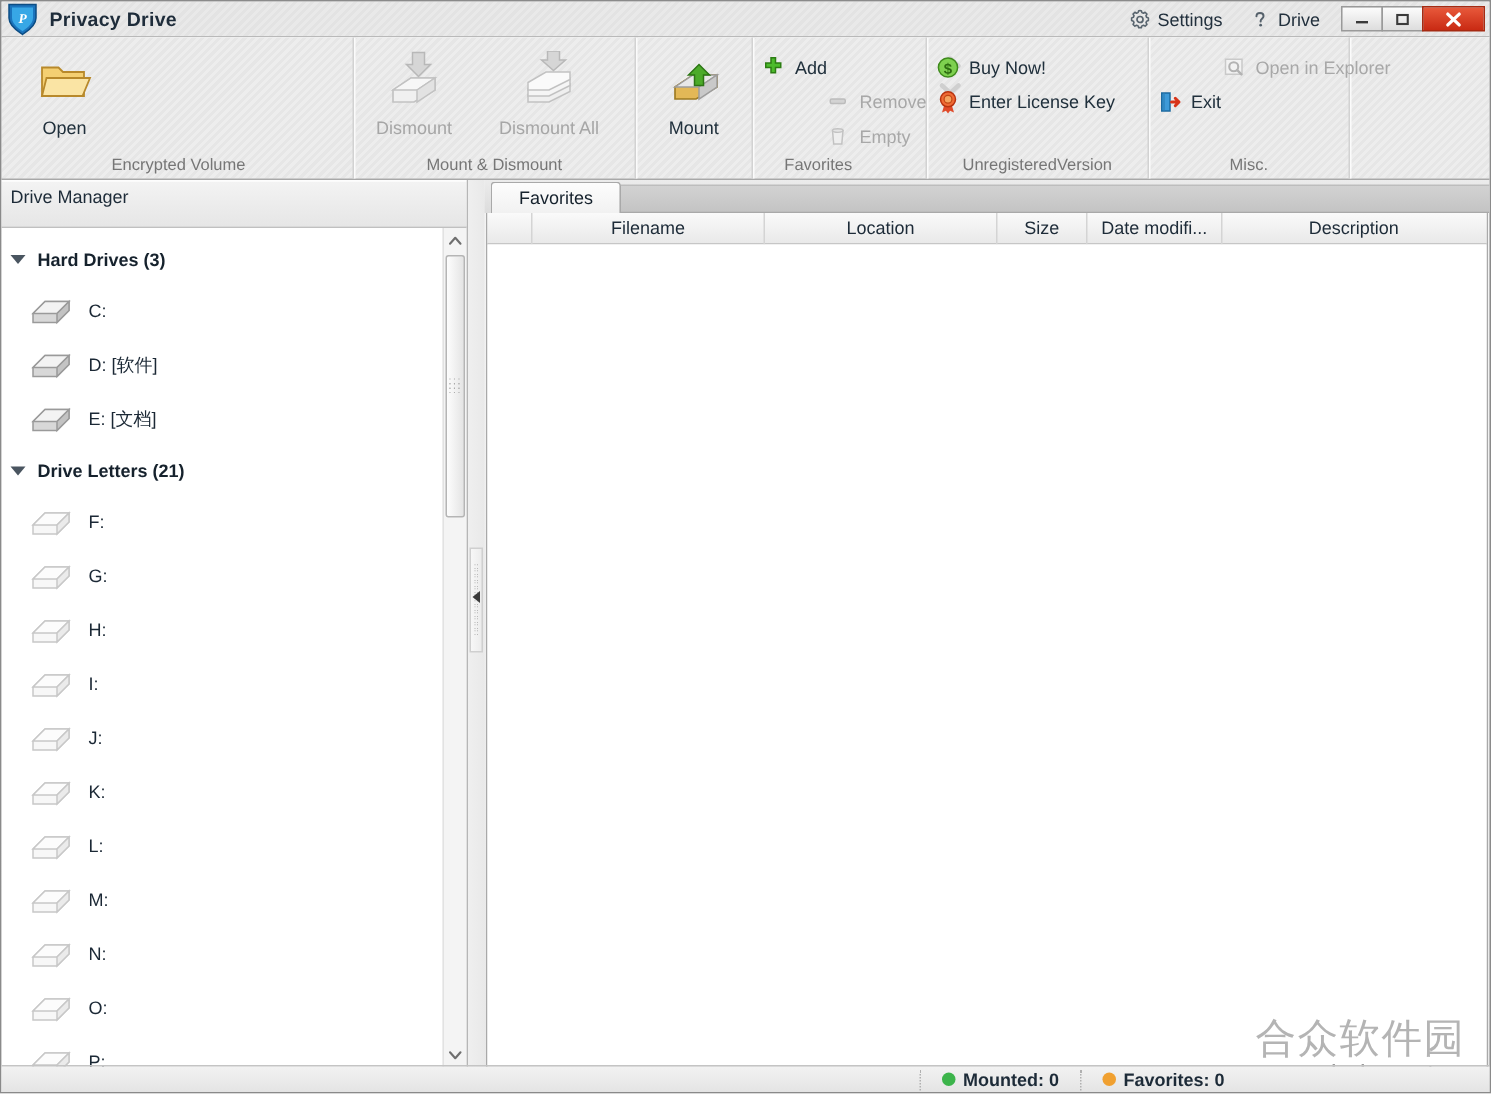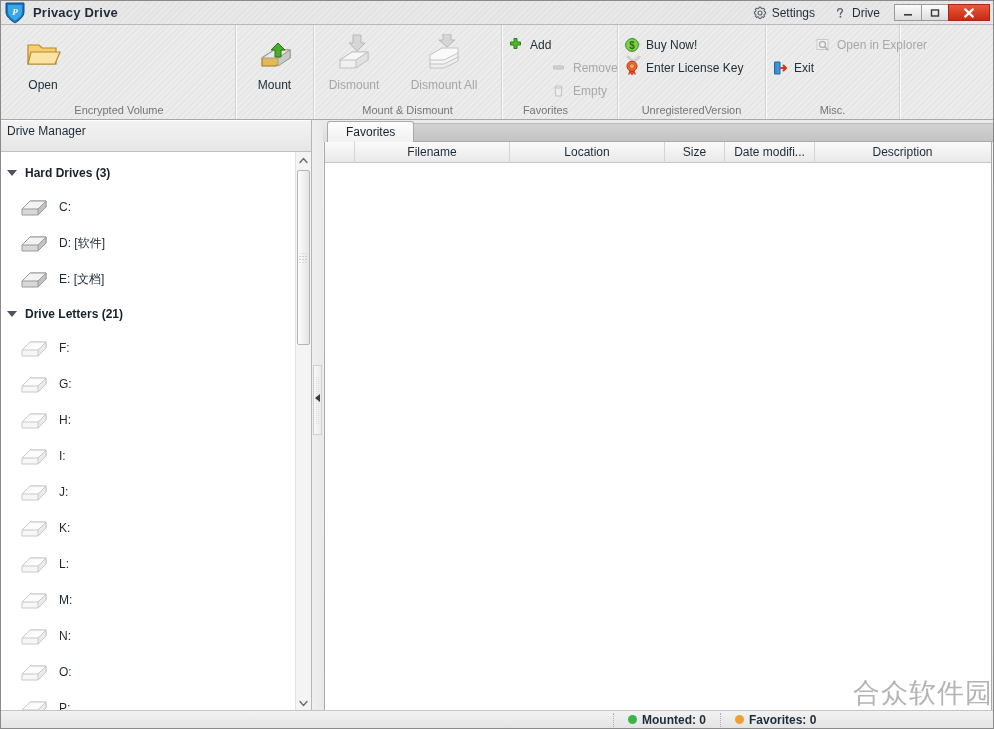--- a/index.html
+++ b/index.html
@@ -235,21 +235,21 @@
   }
   .status-sec {
     display: flex; align-items: center; gap: 5px;
     font-size: 12px; color: #1d2b38; font-weight: bold;
     padding: 0 14px;
     border-left: 1px dotted #b0b0b0;
   }
   .dot { width: 9px; height: 9px; border-radius: 50%; }
 
   .watermark {
-    position: absolute; right: 0; bottom: 8px;
+    position: absolute; right: 16px; bottom: 8px;
     text-align: center; pointer-events: none;
   }
   .wm-cn {
     font-family: "DejaVu Sans", sans-serif;
     font-size: 27px; color: #b4b4b4; letter-spacing: 1px; line-height: 30px;
   }
   .wm-url { font-size: 11px; color: #9a9a9a; font-weight: bold; letter-spacing: .3px; }
 
   svg { display: block; }
 </style>
@@ -320,68 +320,68 @@
             <svg width="40" height="40" viewBox="0 0 40 40">
               <path d="M5 11 L16 11 L19 14 L33 14 L33 30 L5 30 Z" fill="#f4cf72" stroke="#b8892b" stroke-width="1.2"></path>
               <path d="M8 18 L37 18 L32 30 L5 30 Z" fill="#fae4a4" stroke="#b8892b" stroke-width="1.2"></path>
             </svg>
           </span>
           <span class="lbl">Open</span>
         </div>
 
       </div>
       <div class="rgroup-label">Encrypted Volume</div>
+    </div>
+
+    <div class="rgroup" style="width:188px;">
+      <div class="rgroup-body">
+        <div class="bigbtn disabled">
+          <span class="ico">
+            <svg width="46" height="40" viewBox="0 0 46 40">
+              <path d="M9 26 L21 18 L37 18 L37 26 L23 34 L9 34 Z" fill="#f0f0f0" stroke="#c2c2c2" stroke-width="1.1"></path>
+              <path d="M9 26 L21 18 L37 18 L25 26 Z" fill="#f7f7f7" stroke="#c2c2c2" stroke-width="1"></path>
+              <path d="M25 26 L37 18 L37 26 L25 34 Z" fill="#e2e2e2" stroke="#c2c2c2" stroke-width="1"></path>
+              <path d="M19 2 l8 0 l0 8 l4 0 l-8 8 l-8 -8 l4 0 z" fill="#d6d6d6" stroke="#b8b8b8" stroke-width="1" transform="translate(3,-1)"></path>
+            </svg>
+          </span>
+          <span class="lbl">Dismount</span>
+        </div>
+
+        <div class="bigbtn disabled" style="width:100px;">
+          <span class="ico">
+            <svg width="46" height="40" viewBox="0 0 46 40">
+              <path d="M9 29 L21 22 L37 22 L37 27 L23 34 L9 34 Z" fill="#efefef" stroke="#c2c2c2" stroke-width="1"></path>
+              <path d="M9 25 L21 18 L37 18 L37 23 L23 30 L9 30 Z" fill="#f5f5f5" stroke="#c2c2c2" stroke-width="1"></path>
+              <path d="M9 21 L21 14 L37 14 L37 19 L23 26 L9 26 Z" fill="#fafafa" stroke="#c2c2c2" stroke-width="1"></path>
+              <path d="M19 1 l8 0 l0 6 l4 0 l-8 7 l-8 -7 l4 0 z" fill="#d6d6d6" stroke="#b8b8b8" stroke-width="1" transform="translate(3,-1)"></path>
+            </svg>
+          </span>
+          <span class="lbl">Dismount All</span>
+        </div>
+      </div>
+      <div class="rgroup-label">Mount &amp; Dismount</div>
     </div>
 
     <div class="rgroup" style="width:78px;">
       <div class="rgroup-body">
         <div class="bigbtn">
           <span class="ico">
             <svg width="42" height="40" viewBox="0 0 42 40">
               <path d="M8 24 L20 16 L36 16 L36 24 L22 32 L8 32 Z" fill="#e3b857" stroke="#9d7a22" stroke-width="1.1"></path>
               <path d="M8 24 L20 16 L36 16 L24 24 Z" fill="#e8e8e8" stroke="#9d9d9d" stroke-width="1"></path>
               <path d="M24 24 L36 16 L36 24 L24 32 Z" fill="#c9c9c9" stroke="#9d9d9d" stroke-width="1"></path>
               <path d="M19 14 l0 -7 l-4 0 l7 -7 l7 7 l-4 0 l0 7 z" fill="#4cab2a" stroke="#2d7615" stroke-width="1" transform="translate(2,9)"></path>
             </svg>
           </span>
           <span class="lbl">Mount</span>
         </div>
       </div>
       <div class="rgroup-label"></div>
     </div>
 
-    <div class="rgroup" style="width:188px;">
-      <div class="rgroup-body">
-        <div class="bigbtn disabled">
-          <span class="ico">
-            <svg width="46" height="40" viewBox="0 0 46 40">
-              <path d="M9 26 L21 18 L37 18 L37 26 L23 34 L9 34 Z" fill="#f0f0f0" stroke="#c2c2c2" stroke-width="1.1"></path>
-              <path d="M9 26 L21 18 L37 18 L25 26 Z" fill="#f7f7f7" stroke="#c2c2c2" stroke-width="1"></path>
-              <path d="M25 26 L37 18 L37 26 L25 34 Z" fill="#e2e2e2" stroke="#c2c2c2" stroke-width="1"></path>
-              <path d="M19 2 l8 0 l0 8 l4 0 l-8 8 l-8 -8 l4 0 z" fill="#d6d6d6" stroke="#b8b8b8" stroke-width="1" transform="translate(3,-1)"></path>
-            </svg>
-          </span>
-          <span class="lbl">Dismount</span>
-        </div>
-
-        <div class="bigbtn disabled" style="width:100px;">
-          <span class="ico">
-            <svg width="46" height="40" viewBox="0 0 46 40">
-              <path d="M9 29 L21 22 L37 22 L37 27 L23 34 L9 34 Z" fill="#efefef" stroke="#c2c2c2" stroke-width="1"></path>
-              <path d="M9 25 L21 18 L37 18 L37 23 L23 30 L9 30 Z" fill="#f5f5f5" stroke="#c2c2c2" stroke-width="1"></path>
-              <path d="M9 21 L21 14 L37 14 L37 19 L23 26 L9 26 Z" fill="#fafafa" stroke="#c2c2c2" stroke-width="1"></path>
-              <path d="M19 1 l8 0 l0 6 l4 0 l-8 7 l-8 -7 l4 0 z" fill="#d6d6d6" stroke="#b8b8b8" stroke-width="1" transform="translate(3,-1)"></path>
-            </svg>
-          </span>
-          <span class="lbl">Dismount All</span>
-        </div>
-      </div>
-      <div class="rgroup-label">Mount &amp; Dismount</div>
-    </div>
-
     <div class="rgroup" style="width:116px;">
       <div class="rgroup-body">
         <div class="smallcol">
           <div class="smallbtn">
             <span class="ico">
               <svg width="15" height="15" viewBox="0 0 15 15">
                 <path d="M6 1.5 h3 v3.5 h3.5 v3 H9 v3.5 H6 V8 H2.5 V5 H6 Z" fill="#4cbb2c" stroke="#2c7d13" stroke-width="1"></path>
               </svg>
             </span>
             <span>Add</span>

